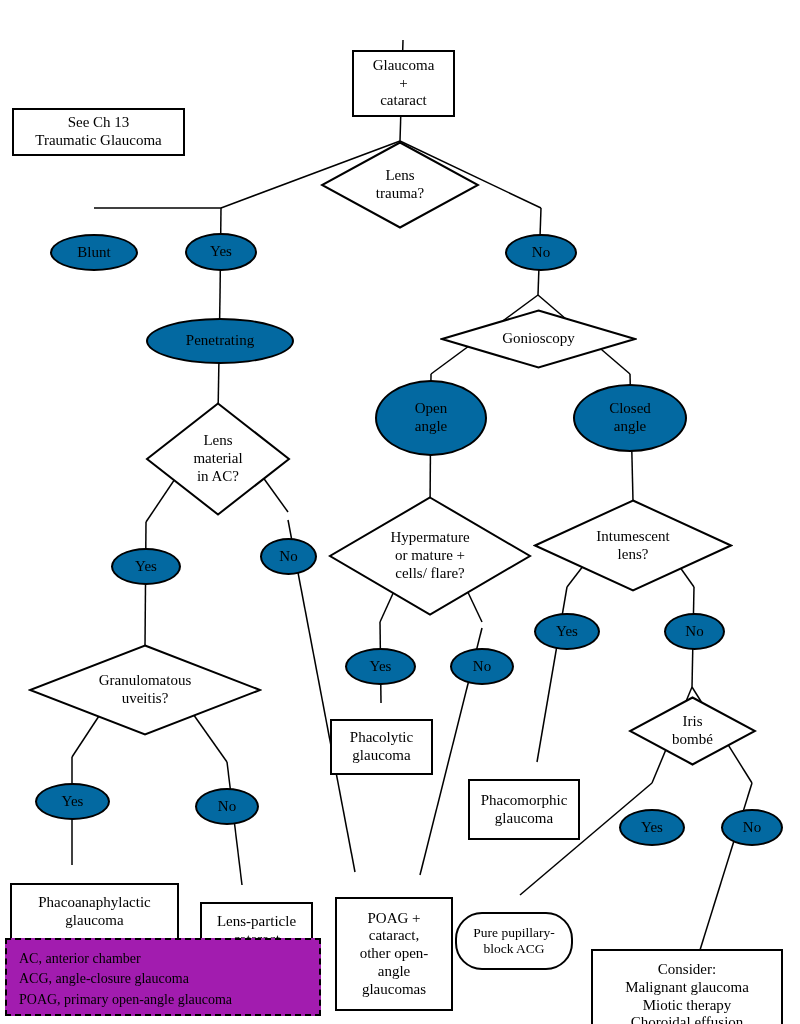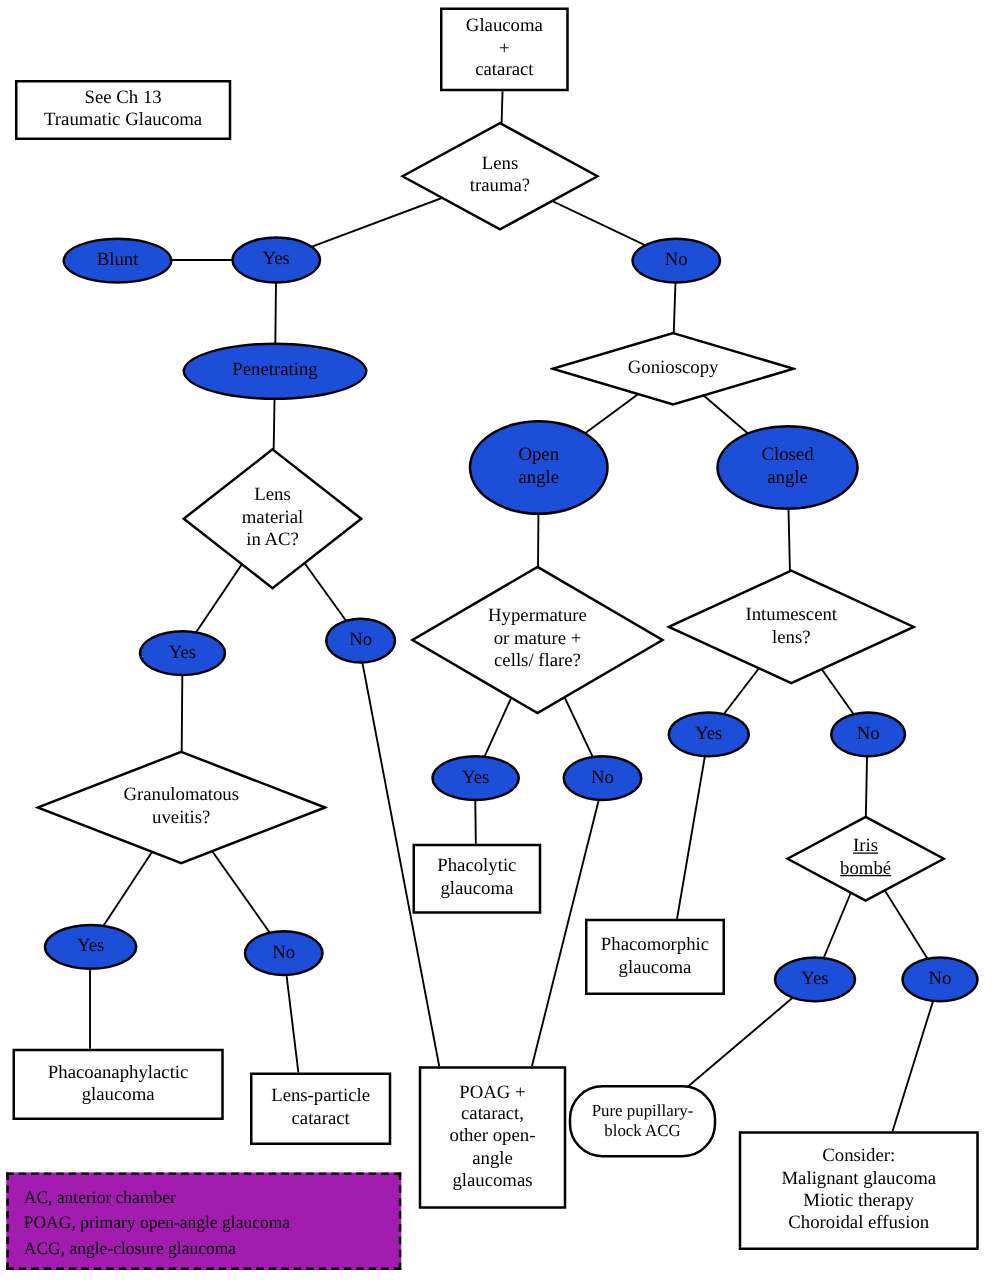--- a/index.html
+++ b/index.html
@@ -15,23 +15,24 @@
   .edges { position: absolute; left: 0; top: 0; }
   .node {
     position: absolute;
     display: flex;
     align-items: center;
     justify-content: center;
     text-align: center;
     white-space: pre-line;
     font-size: 15px;
     line-height: 1.18;
+    margin-top: 44px;
   }
   .rect { background: #fff; border: 2px solid #000; }
-  .ellipse { background: #1d4ed8; border: 2px solid #000; border-radius: 50%; }
+  .ellipse { background: #0369a1; border: 2px solid #000; border-radius: 50%; }
   .diamond { background: transparent; }
   .diamond > svg { position: absolute; left: 0; top: 0; width: 100%; height: 100%; }
   .diamond .label { position: relative; z-index: 1; }
   .small-text { font-size: 13.5px; }
   .legend {
     position: absolute;
     border: 2px dashed #000;
     background: #a21caf;
     text-align: left;
     padding: 9px 12px;
@@ -173,21 +174,21 @@
   </div>
 
   <div class="node diamond" style="left:533px; top:455px; width:200px; height:93px;">
     <svg viewBox="0 0 200 93">
       <polygon points="100,1.5 198,46.5 100,91.5 2,46.5" fill="#ffffff" stroke="#000000" stroke-width="2"></polygon>
     </svg>
     <span class="label">Intumescent
 lens?</span>
   </div>
 
-  <div class="node diamond" style="left:628px; top:652px; width:129px; height:70px;text-decoration:underline;">
+  <div class="node diamond" style="left:628px; top:652px; width:129px; height:70px;">
     <svg viewBox="0 0 129 70">
       <polygon points="64.5,1.5 127,35 64.5,68.5 2,35" fill="#ffffff" stroke="#000000" stroke-width="2"></polygon>
     </svg>
     <span class="label">Iris
 bombé</span>
   </div>
 
   <div class="node ellipse" style="left:50px; top:190px; width:88px; height:37px;">
     <span class="label">Blunt</span>
   </div>
@@ -249,17 +250,17 @@
   <div class="node ellipse" style="left:619px; top:765px; width:66px; height:37px;">
     <span class="label">Yes</span>
   </div>
 
   <div class="node ellipse" style="left:721px; top:765px; width:62px; height:37px;">
     <span class="label">No</span>
   </div>
 
   <div class="legend" style="left:5px; top:938px; width:316px; height:78px;">
     <div>AC, anterior chamber</div>
+    <div>ACG, angle-closure glaucoma</div>
     <div>POAG, primary open-angle glaucoma</div>
-    <div>ACG, angle-closure glaucoma</div>
   </div>
 
 </div>
 
 </body></html>

